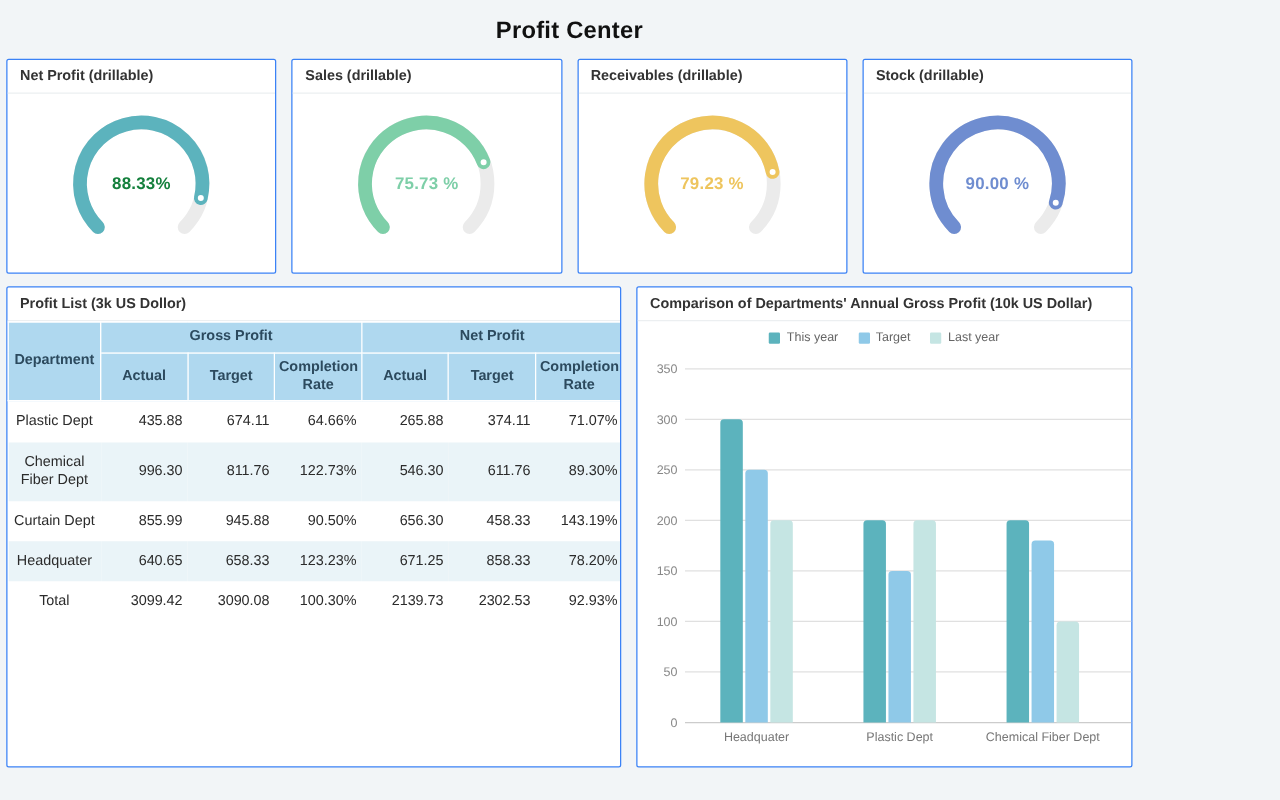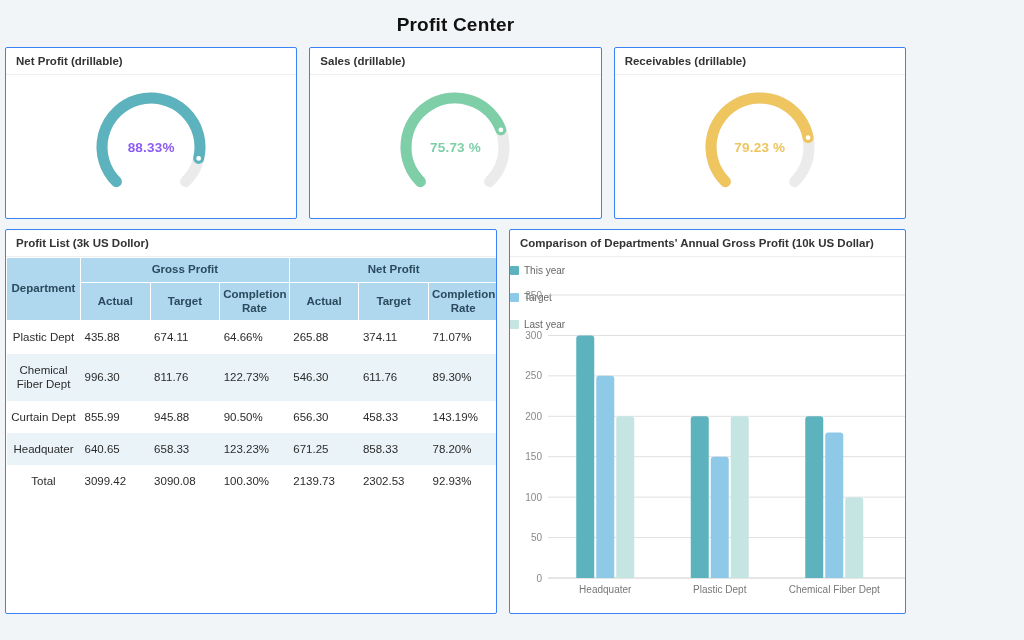--- a/index.html
+++ b/index.html
@@ -87,21 +87,21 @@
     font-weight: bold;
     font-size: 11.5px;
     border: 1px solid #ffffff;
     padding: 5px 3px;
     text-align: center;
     line-height: 1.2;
   }
   table.profit td {
     border: none;
     padding: 9px 4px;
-    text-align: left;
+    text-align: right;
     color: #2b2b2b;
     font-size: 11.5px;
     line-height: 1.25;
   }
   table.profit tbody tr.alt { background: #eaf4f8; }
   table.profit td.dept { text-align: center; }
   td.pos { color: #6bc6d4; }
   td.neg { color: #ef8275; }
   .col-dept { width: 74px; }
   .col-num  { width: 69.6px; }
@@ -109,21 +109,20 @@
   
   .chart-body { position: relative; height: 355px; }
   .legend {
     position: absolute;
     top: 8px; left: 0; right: 0;
     display: flex;
     justify-content: center;
     gap: 16px;
     font-size: 10px;
     color: #666;
-    flex-direction: column;
   }
   .legend-item { display: flex; align-items: center; gap: 5px; }
   .legend-swatch { width: 9px; height: 9px; border-radius: 1px; display: inline-block; }
   .plot { position: absolute; inset: 0; }
   .plot svg { display: block; }
 </style>
 </head>
 <body>
 
 <div id="page">
@@ -135,21 +134,21 @@
       <div class="card-head">Net Profit (drillable)</div>
       <div class="gauge-body">
         <div class="gauge-wrap">
           <div class="gauge-svg">
               <svg width="128" height="128" viewBox="0 0 128 128">
                 <path d="M 29.351767721859176 98.64823227814082 A 49 49 0 1 1 98.64823227814087 98.6482322781408" fill="none" stroke="#ebebeb" stroke-width="11" stroke-linecap="round"></path>
                 <path d="M 29.351767721859176 98.64823227814082 A 49 49 0 1 1 111.64792231775651 75.43133845186297" fill="none" stroke="#5cb3bd" stroke-width="11" stroke-linecap="round"></path>
                 <circle cx="111.64792231775651" cy="75.43133845186297" r="3.2" fill="#fff" stroke="#5cb3bd" stroke-width="1.6"></circle>
               </svg>
             </div>
-          <div class="gauge-value" style="color: #8b5cf6;">88.33%</div>
+          <div class="gauge-value" style="color: #15803d;">88.33%</div>
         </div>
       </div>
     </div>
 
     <div class="card gauge-card">
       <div class="card-head">Sales (drillable)</div>
       <div class="gauge-body">
         <div class="gauge-wrap">
           <div class="gauge-svg">
               <svg width="128" height="128" viewBox="0 0 128 128">
@@ -172,20 +171,35 @@
                 <path d="M 29.351767721859176 98.64823227814082 A 49 49 0 1 1 98.64823227814087 98.6482322781408" fill="none" stroke="#ebebeb" stroke-width="11" stroke-linecap="round"></path>
                 <path d="M 29.351767721859176 98.64823227814082 A 49 49 0 1 1 112.08679489219608 54.58404773823352" fill="none" stroke="#eec55e" stroke-width="11" stroke-linecap="round"></path>
                 <circle cx="112.08679489219608" cy="54.58404773823352" r="3.2" fill="#fff" stroke="#eec55e" stroke-width="1.6"></circle>
               </svg>
             </div>
           <div class="gauge-value" style="color: rgb(238, 197, 94);">79.23 %</div>
         </div>
       </div>
     </div>
 
+    <div class="card gauge-card">
+      <div class="card-head">Stock (drillable)</div>
+      <div class="gauge-body">
+        <div class="gauge-wrap">
+          <div class="gauge-svg">
+              <svg width="128" height="128" viewBox="0 0 128 128">
+                <path d="M 29.351767721859176 98.64823227814082 A 49 49 0 1 1 98.64823227814087 98.6482322781408" fill="none" stroke="#ebebeb" stroke-width="11" stroke-linecap="round"></path>
+                <path d="M 29.351767721859176 98.64823227814082 A 49 49 0 1 1 110.60176929846253 79.1418327243724" fill="none" stroke="#6f8dd0" stroke-width="11" stroke-linecap="round"></path>
+                <circle cx="110.60176929846253" cy="79.1418327243724" r="3.2" fill="#fff" stroke="#6f8dd0" stroke-width="1.6"></circle>
+              </svg>
+            </div>
+          <div class="gauge-value" style="color: rgb(111, 141, 208);">90.00 %</div>
+        </div>
+      </div>
+    </div>
   </div>
 
   <div class="bottom-row">
 
     <div class="card table-card">
       <div class="card-head">Profit List (3k US Dollor)</div>
       <table class="profit">
         <colgroup>
           <col class="col-dept">
             <col class="col-num">

